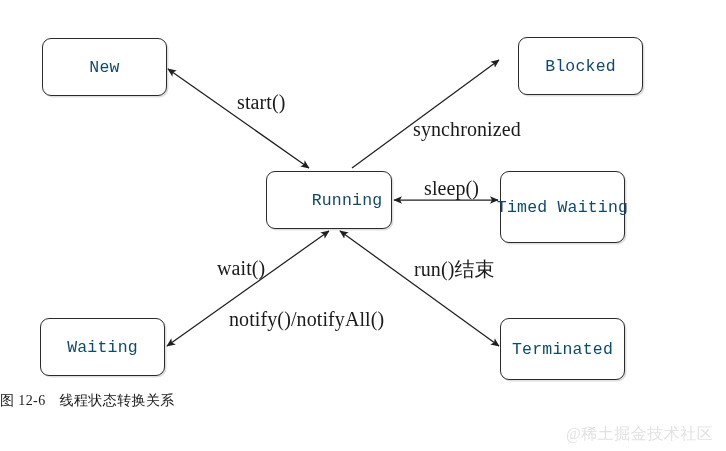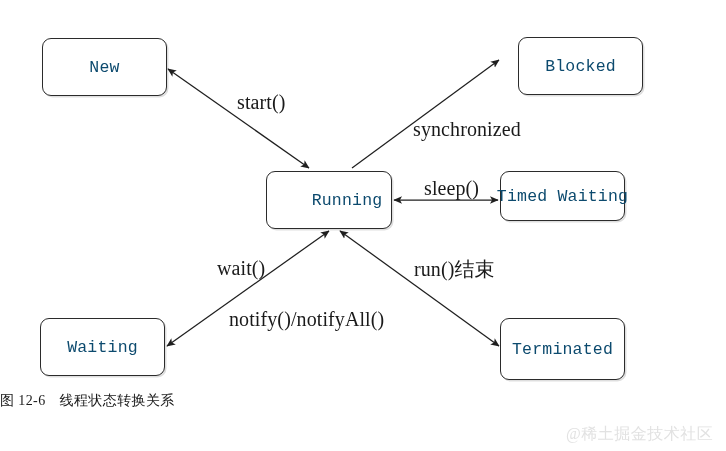--- a/index.html
+++ b/index.html
@@ -108,21 +108,21 @@
   </div>
 
   <div class="state-node" style="left:518px; top:37px; width:125px; height:58px;">
     <span class="state-label">Blocked</span>
   </div>
 
   <div class="state-node" style="left:266px; top:171px; width:126px; height:58px;padding-left:36px;">
     <span class="state-label">Running</span>
   </div>
 
-  <div class="state-node" style="left:500px; top:171px; width:125px; height:50px;text-align:right;">
+  <div class="state-node" style="left:500px; top:171px; width:125px; height:72px;text-align:right;">
     <span class="state-label">Timed Waiting</span>
   </div>
 
   <div class="state-node" style="left:40px; top:318px; width:125px; height:58px;">
     <span class="state-label">Waiting</span>
   </div>
 
   <div class="state-node" style="left:500px; top:318px; width:125px; height:62px;">
     <span class="state-label">Terminated</span>
   </div>

